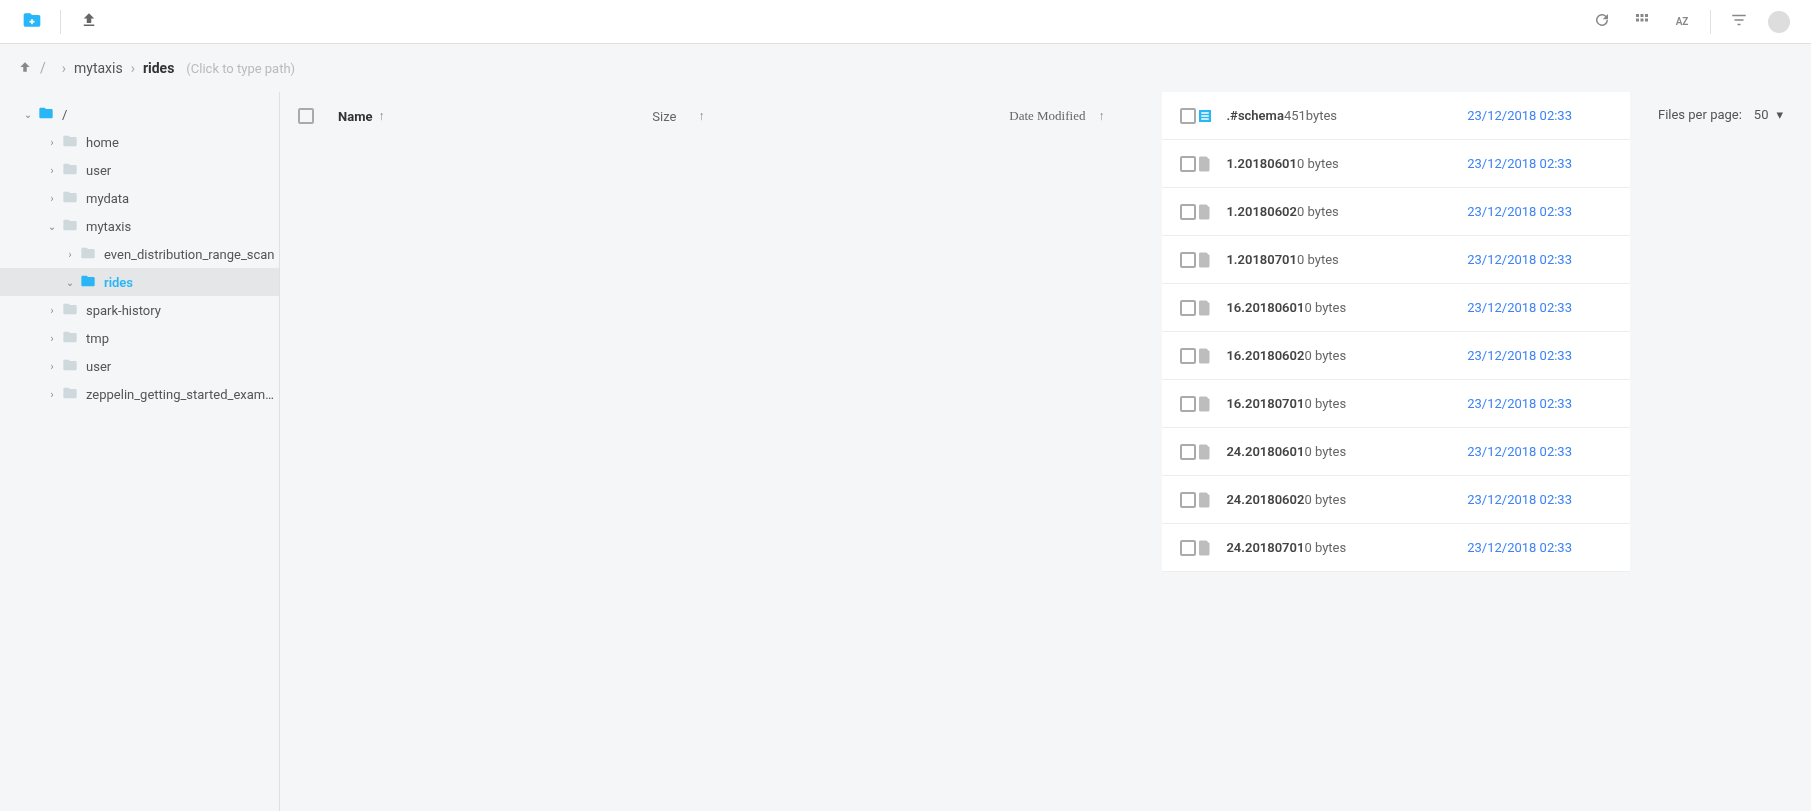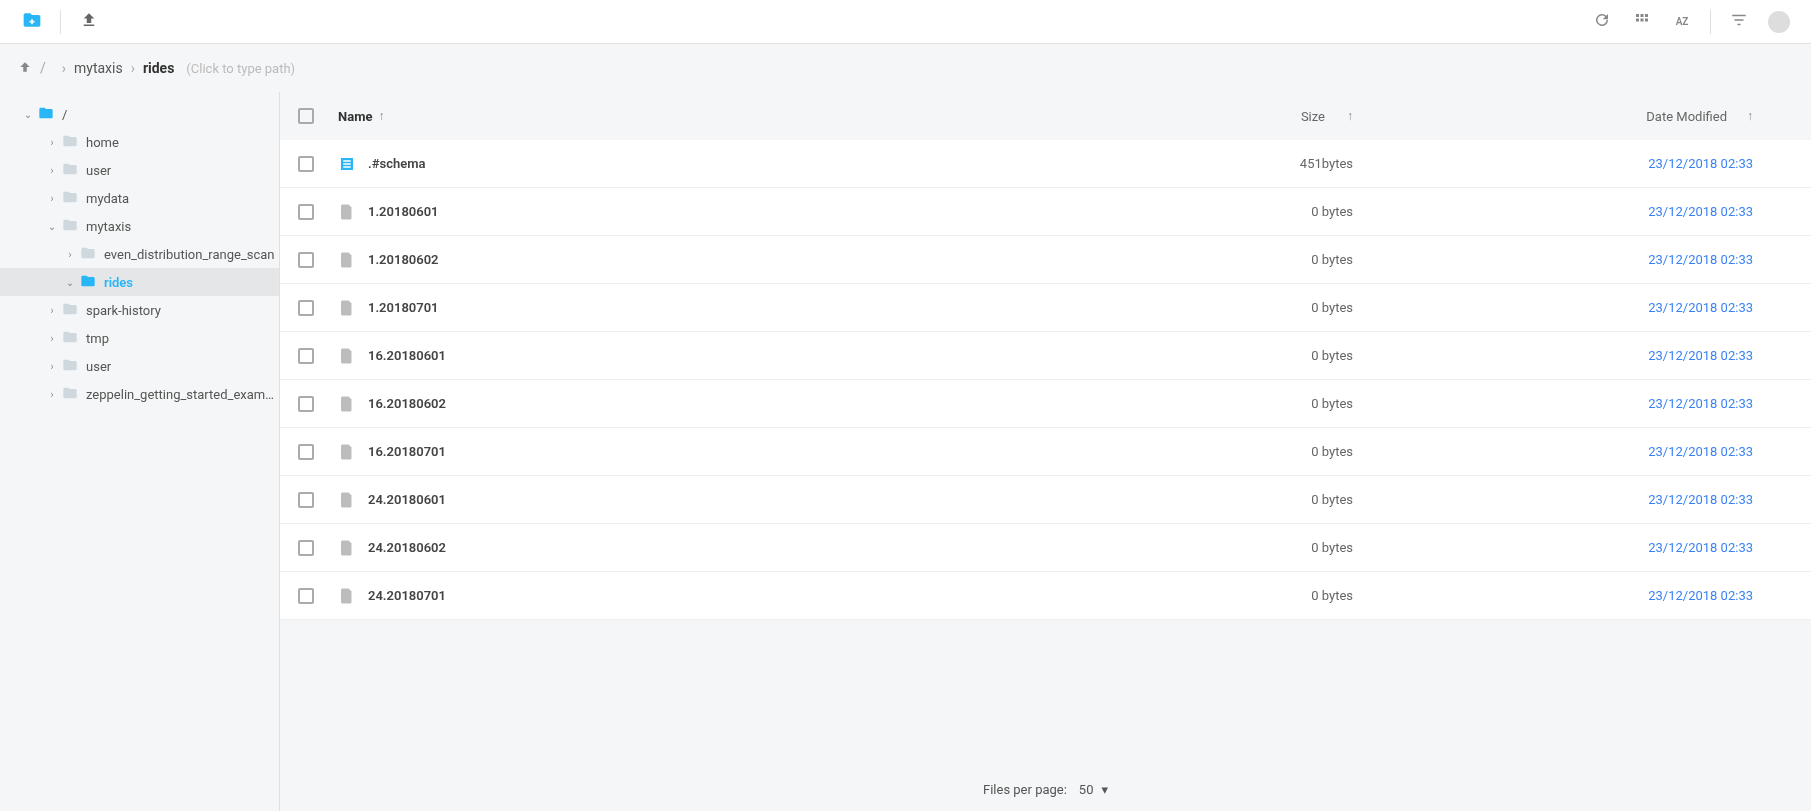--- a/index.html
+++ b/index.html
@@ -27,36 +27,36 @@
 .tree-row.selected .tree-label { color: #29b6f6; font-weight: 600; }
 .tree-toggle { width: 16px; text-align: center; color: #888; font-size: 10px; flex-shrink:0; }
 .tree-icon { width: 18px; height: 18px; margin: 0 6px 0 2px; flex-shrink:0; }
 .tree-icon svg { width: 16px; height: 16px; fill: #cfd8dc; }
 .tree-row.root .tree-icon svg, .tree-row.selected .tree-icon svg { fill: #29b6f6; }
 .tree-label { white-space: nowrap; overflow: hidden; text-overflow: ellipsis; }
 .d0 { padding-left: 20px; }
 .d1 { padding-left: 44px; }
 .d2 { padding-left: 62px; }
 
-.content { flex: 1; display: flex; flex-direction: column; overflow: hidden; }
+.content { flex: 1; display: flex; flex-direction: row; overflow: hidden; }
 .table-header { display: flex; align-items: center; height: 48px; padding: 0 18px; color: #666; font-size: 13px; }
 .col-check { width: 40px; display:flex; align-items:center; }
 .col-name { flex: 1; display:flex; align-items:center; gap:6px; font-weight:700; color:#333; }
 .col-size { width: 380px; text-align: right; padding-right: 60px; display:flex; justify-content:flex-end; align-items:center; gap:22px; }
-.col-date { width: 380px; text-align: right; padding-right: 40px; display:flex; justify-content:flex-end; align-items:center; gap:20px; }
+.col-date { width: 380px; text-align: right; padding-right: 40px; display:flex; justify-content:flex-end; align-items:center; gap:13px;font-family:Liberation Serif, serif; }
 .sort-arrow { color:#888; font-size:12px; }
 
 .file-list { flex:1; overflow-y:auto; padding: 0 0 8px 0; }
 .file-row { display:flex; align-items:center; height:48px; background:#fff; border-bottom:1px solid #eee; padding:0 18px; }
 .file-row:first-child { border-top: none; }
 .file-icon { width:18px; height:18px; margin-right:12px; flex-shrink:0; }
 .file-icon svg { width:18px; height:18px; fill:#bdbdbd; }
 .file-icon.schema svg { fill:#29b6f6; }
 .file-name { flex:1; font-weight:600; color:#444; }
-.file-size { width:380px; text-align:right; padding-right:60px; color:#666; }
+.file-size { width:380px; padding-right:60px; color:#666; }
 .file-date { width:380px; text-align:right; padding-right:40px; color:#3b82f6; text-align:left; }
 .file-row .col-check { width:40px; }
 .file-row .file-date { text-align:right; }
 
 .chk { width:16px; height:16px; border:2px solid #aaa; border-radius:2px; }
 
 .pager { height:44px; display:flex; align-items:center; justify-content:center; padding:0 28px; color:#555; font-size:13px; gap:12px; }
 .pager-val { display:flex; align-items:center; gap:8px; cursor:pointer; }
 
 .avatar { width:22px; height:22px; border-radius:50%; background:#ddd; }

